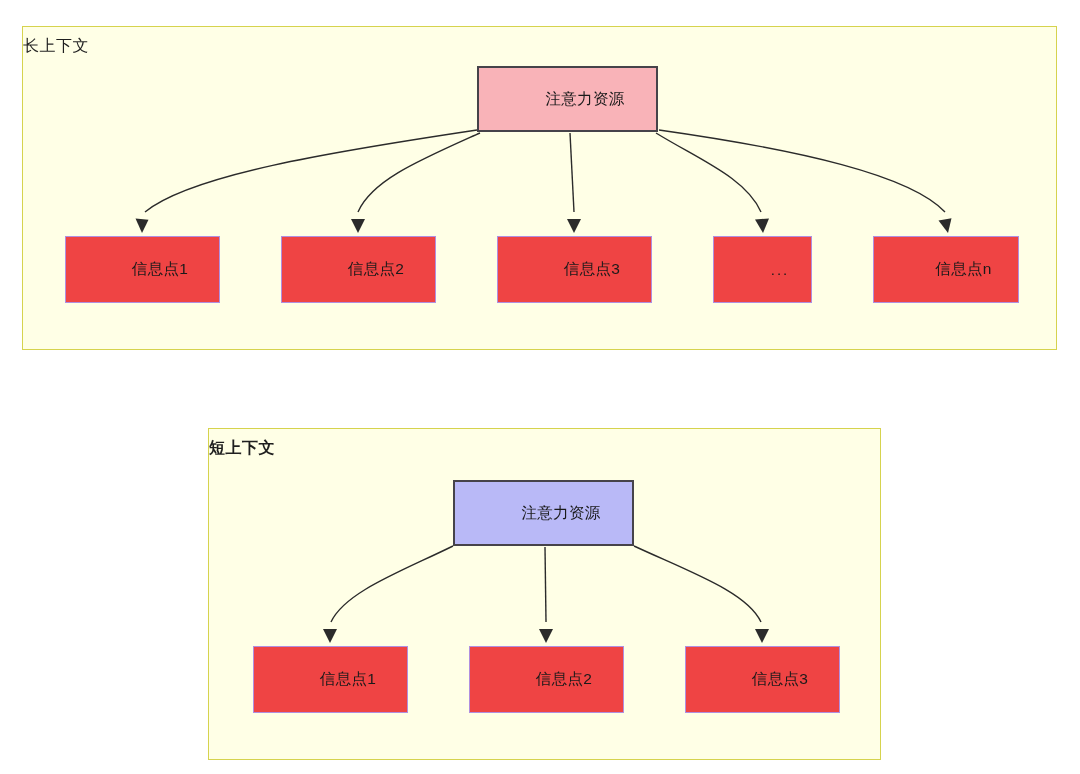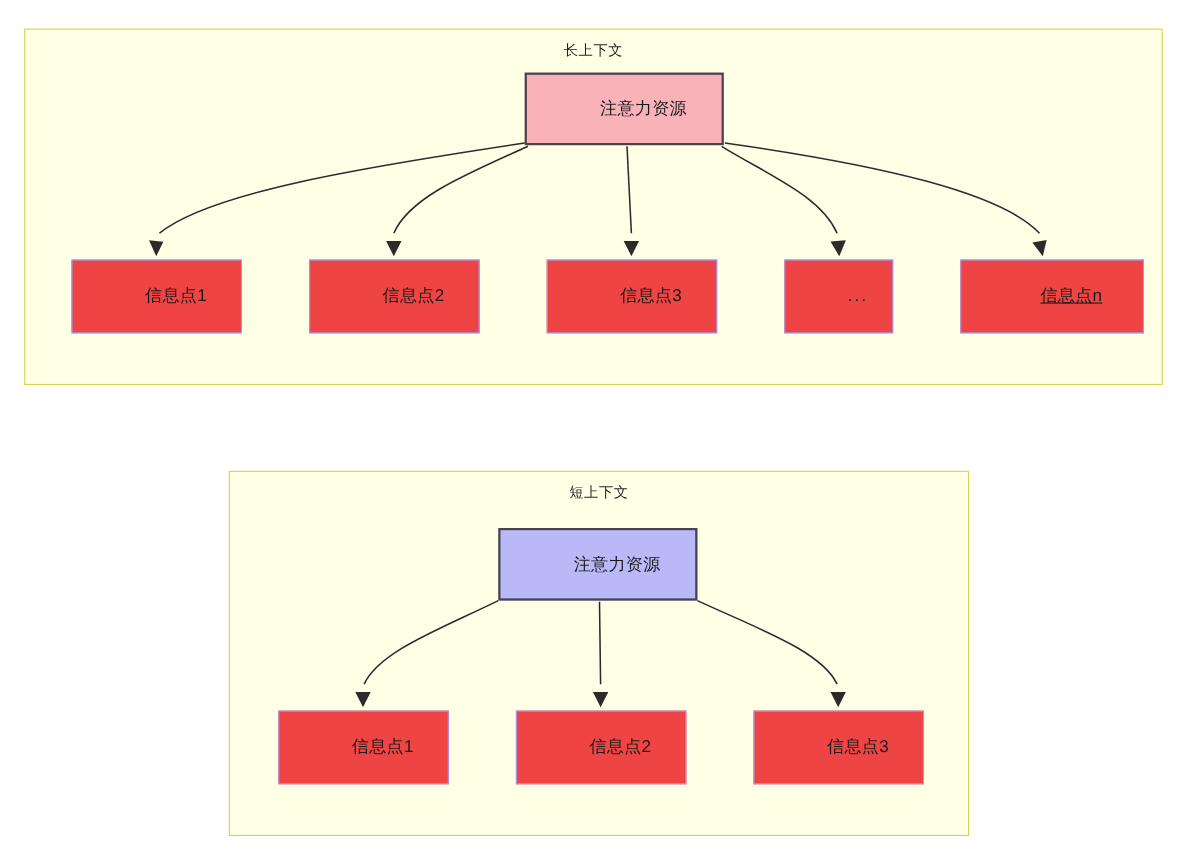--- a/index.html
+++ b/index.html
@@ -24,22 +24,21 @@
     position: absolute;
     background: #ffffe6;
     border: 1.6px solid #d6d34e;
     box-sizing: border-box;
   }
   .panel-title {
     position: absolute;
     top: 10px;
     left: 0;
     width: 100%;
-    text-align: center;
-    font-size: 13px;
+    font-size: 16px;
     color: #1f1f1f;
     letter-spacing: 0.5px;
     line-height: 18px;
   }
   .node {
     position: absolute;
     box-sizing: border-box;
     display: flex;
     align-items: center;
     justify-content: center;
@@ -102,25 +101,25 @@
   </div>
   <div class="node info" style="left:281px; top:236px; width:155px; height:67px;">
     <span>信息点2</span>
   </div>
   <div class="node info" style="left:497px; top:236px; width:155px; height:67px;">
     <span>信息点3</span>
   </div>
   <div class="node info ellipsis" style="left:713px; top:236px; width:99px; height:67px;">
     <span>...</span>
   </div>
-  <div class="node info" style="left:873px; top:236px; width:167px; height:67px;text-decoration:underline;">
+  <div class="node info" style="left:873px; top:236px; width:146px; height:67px;">
     <span>信息点n</span>
   </div>
 
-  <div class="panel" style="left:208px; top:428px; width:673px; height:332px;">
+  <div class="panel" style="left:208px; top:428px; width:673px; height:332px;font-weight:bold;">
     <div class="panel-title">短上下文</div>
   </div>
 
   <div class="node root-short" style="left:453px; top:480px; width:181px; height:66px;">
     <span>注意力资源</span>
   </div>
 
   <div class="node info" style="left:253px; top:646px; width:155px; height:67px;">
     <span>信息点1</span>
   </div>

